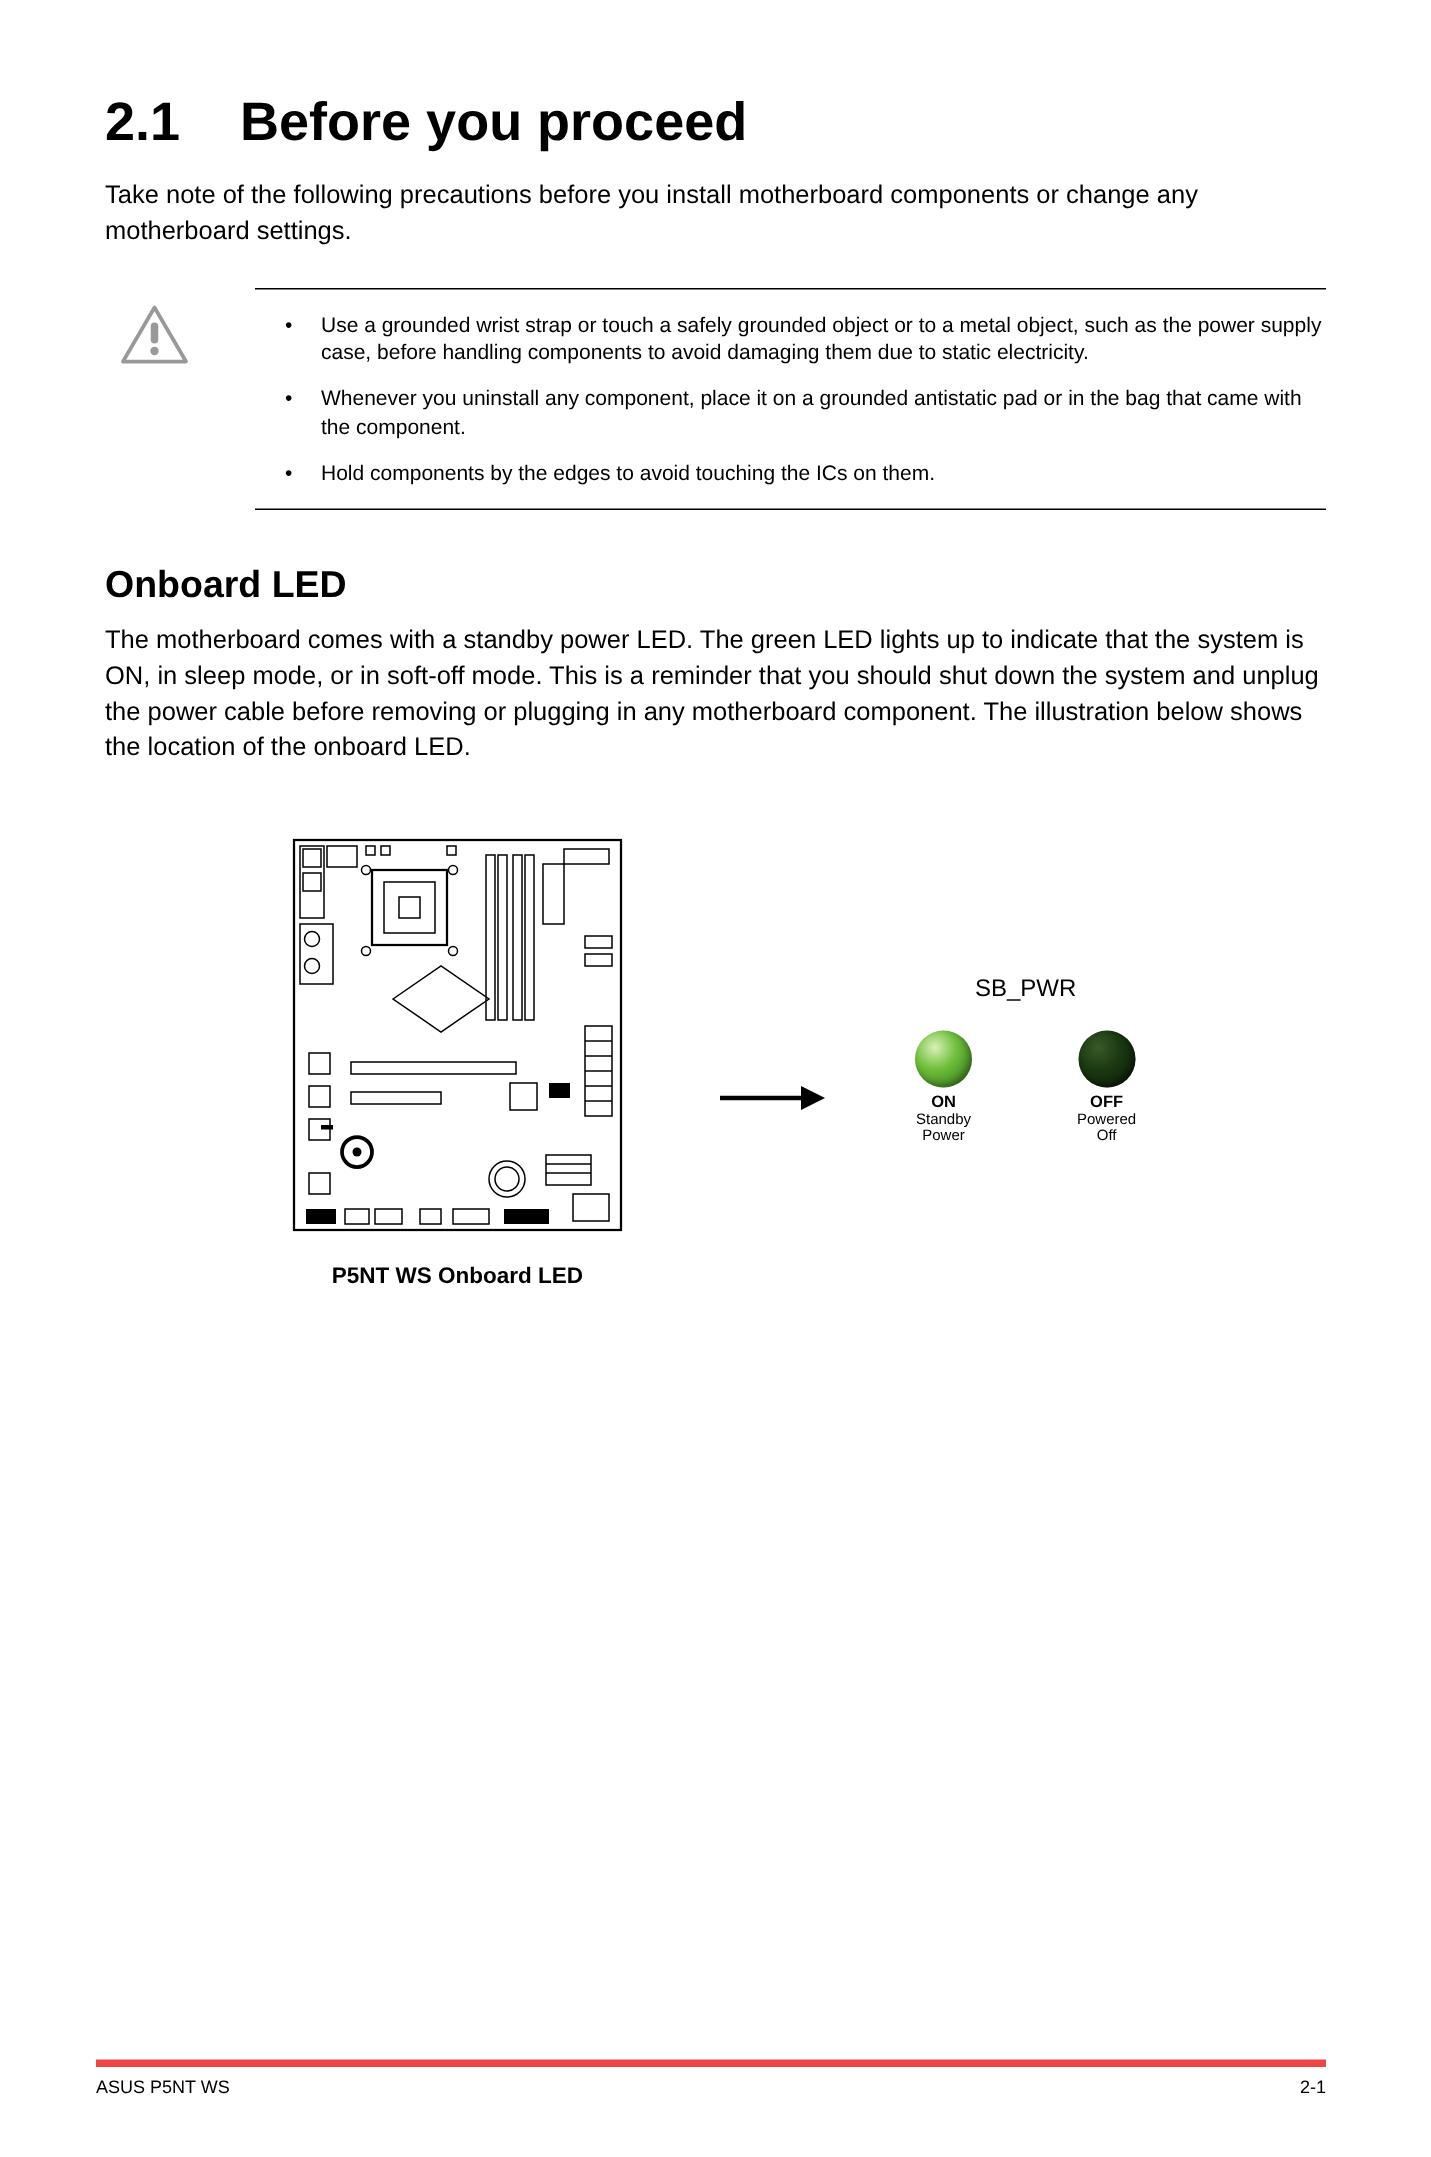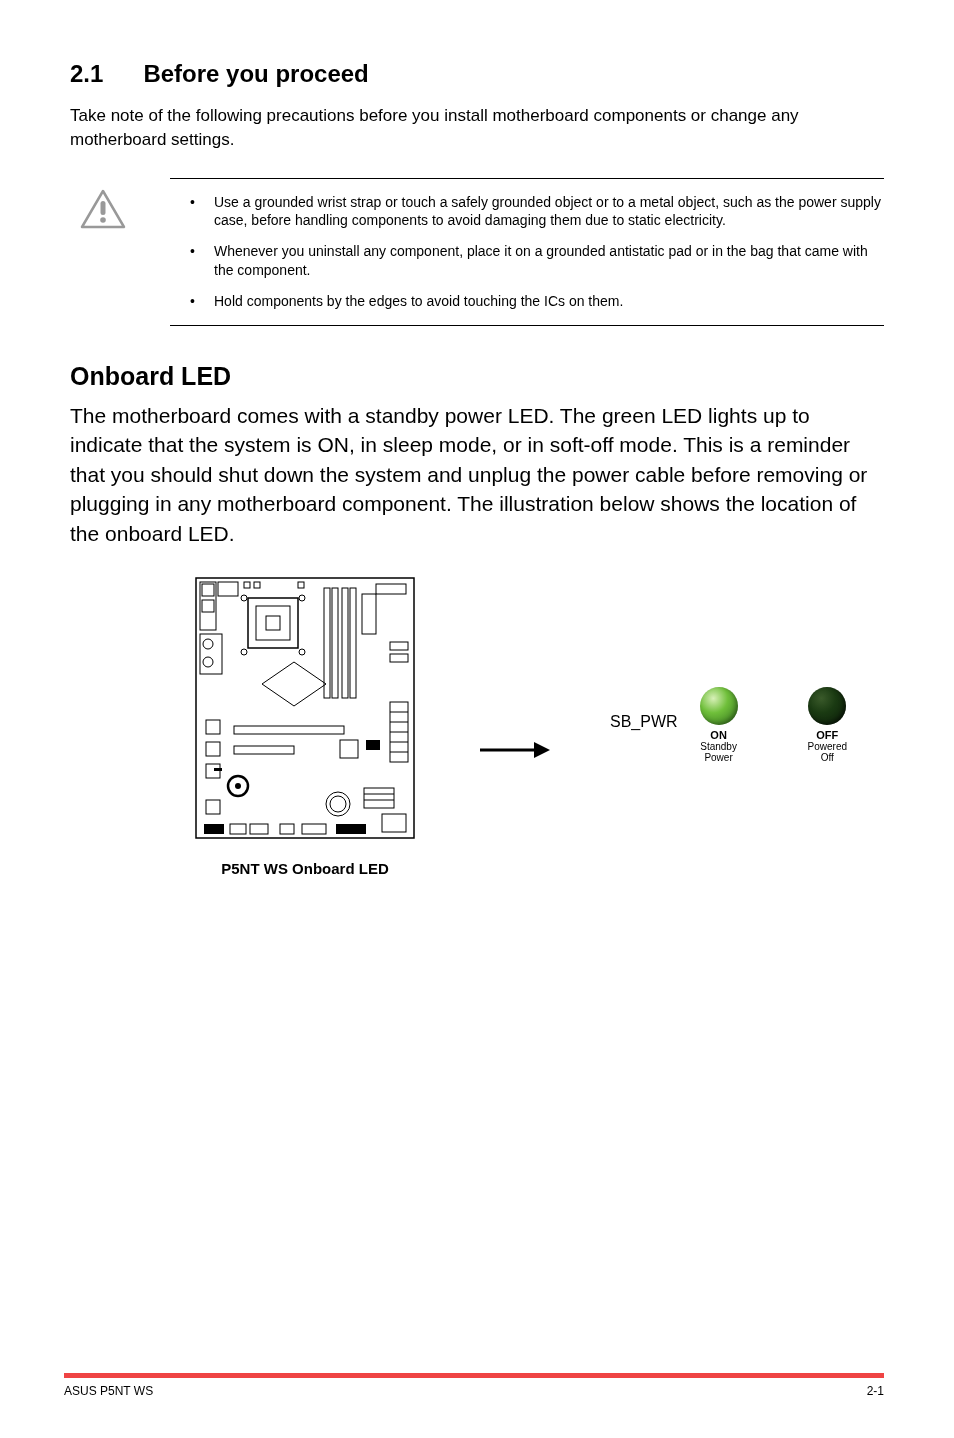--- a/index.html
+++ b/index.html
@@ -10,21 +10,21 @@
     body {
       width: 954px;
       height: 1438px;
       background: #ffffff;
       font-family: Arial, Helvetica, sans-serif;
       color: #000000;
       padding: 60px 70px 40px 70px;
       position: relative;
     }
     .section-heading {
-      font-size: 24px;
+      font-size: 36px;
       font-weight: bold;
       margin-bottom: 16px;
     }
     .section-number {
       display: inline-block;
       margin-right: 40px;
     }
     .intro-text {
       font-size: 17px;
       line-height: 1.4;
@@ -63,23 +63,23 @@
       position: absolute;
       left: -24px;
       top: 0;
     }
     .subheading {
       font-size: 25px;
       font-weight: bold;
       margin-bottom: 10px;
     }
     .body-text {
-      font-size: 21px;
+      font-size: 17px;
       line-height: 1.4;
-      margin-bottom: 24px;
+      margin-bottom: 44px;
     }
     .diagram-container {
       margin-left: 120px;
       display: flex;
       align-items: center;
       gap: 60px;
     }
     .board-block {
       display: flex;
       flex-direction: column;
@@ -90,23 +90,23 @@
       height: 280px;
     }
     .board-caption {
       font-size: 15px;
       font-weight: bold;
       margin-top: 8px;
       text-align: center;
     }
     .led-block {
       display: flex;
-      flex-direction: row;
-      align-items: center;
-      gap: 22px;
+      flex-direction: column;
+      align-items: center;
+      gap: 12px;
     }
     .sbpwr-label {
       font-size: 16px;
       margin-bottom: 6px;
     }
     .led-row {
       display: flex;
       gap: 70px;
     }
     .led-item {

